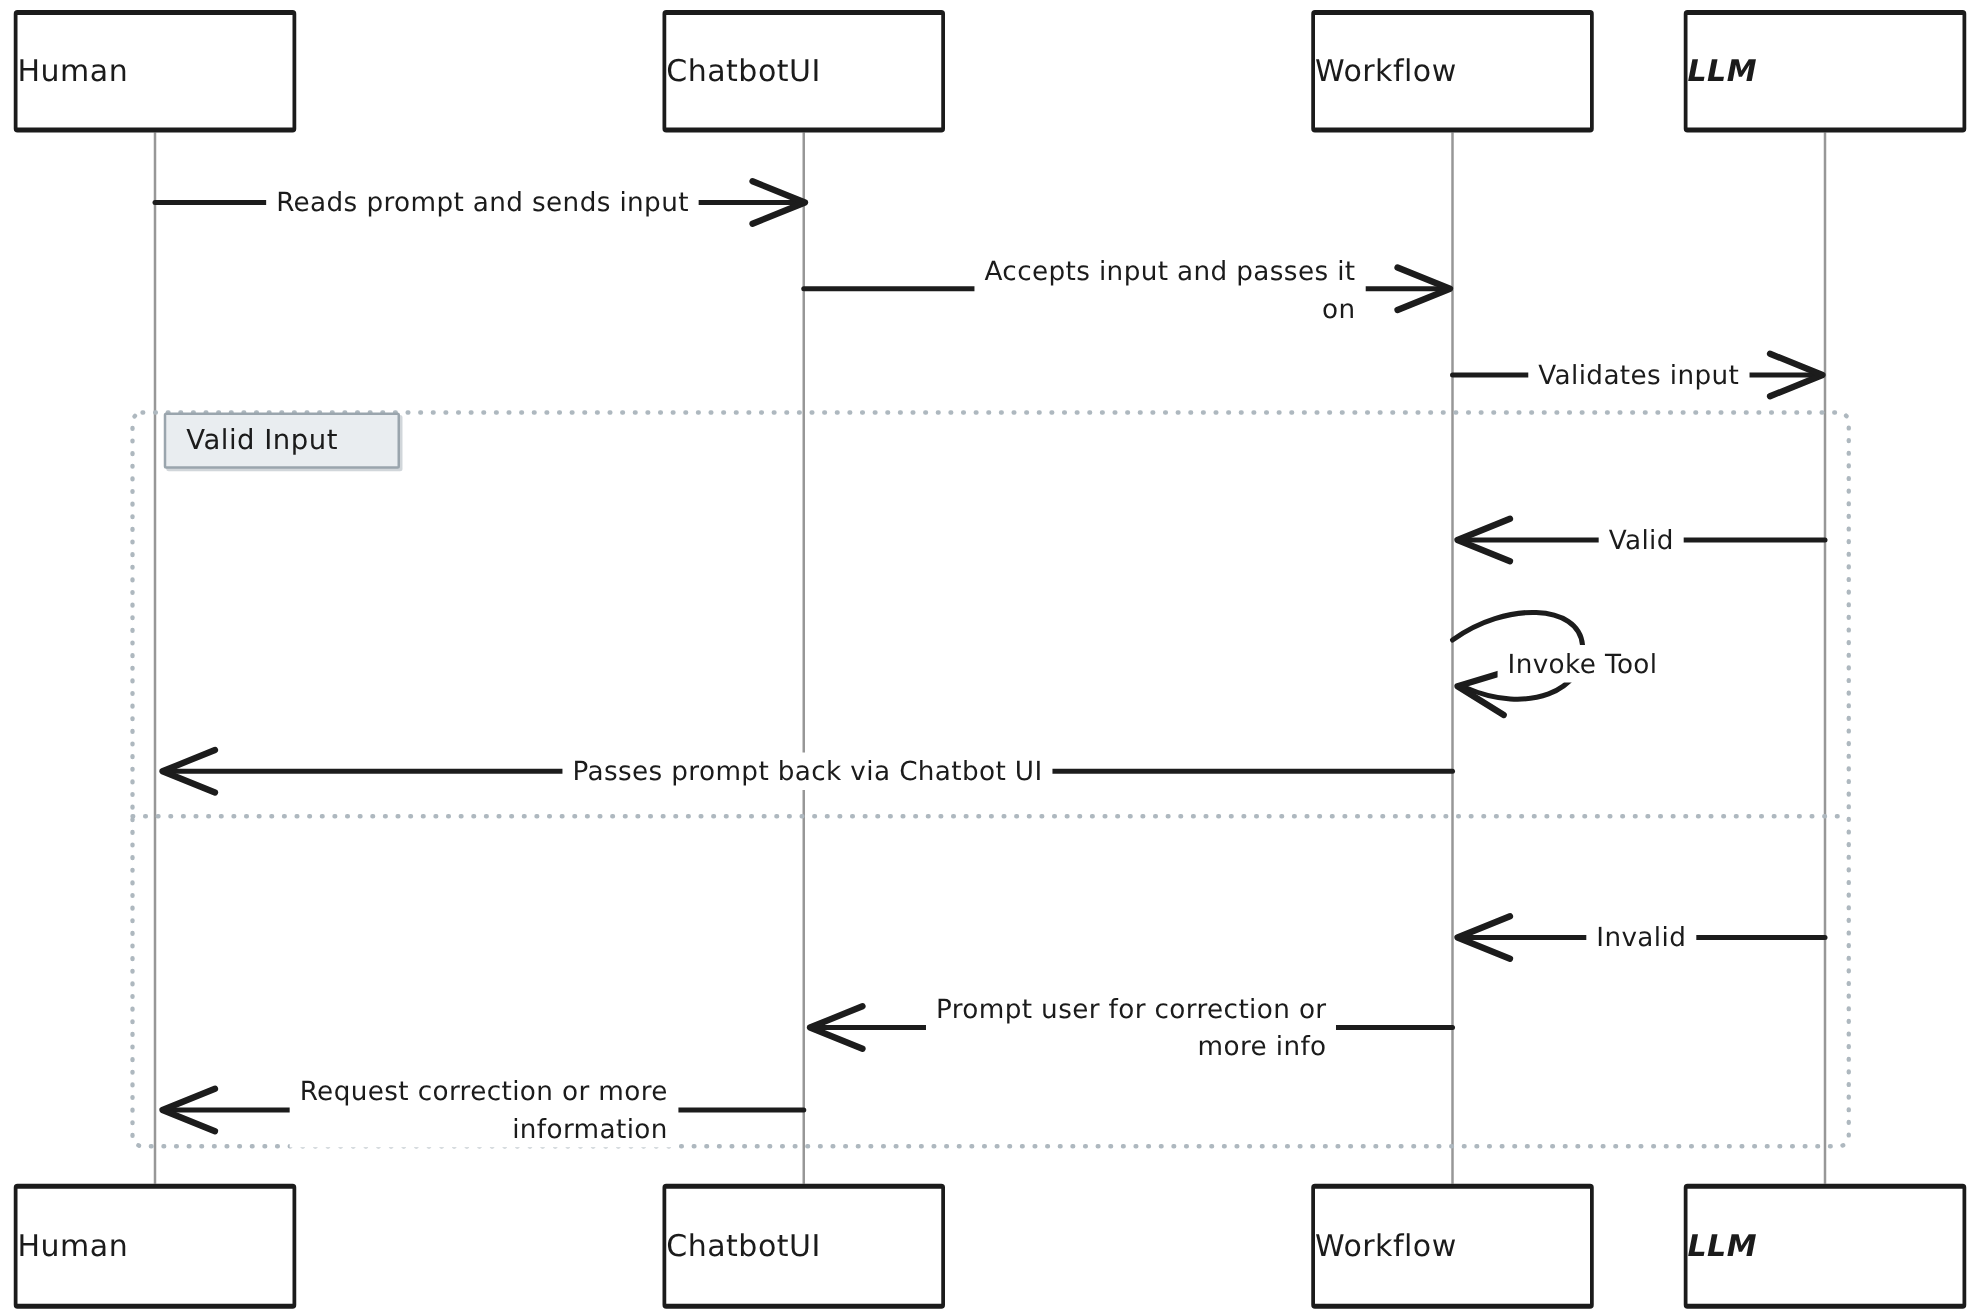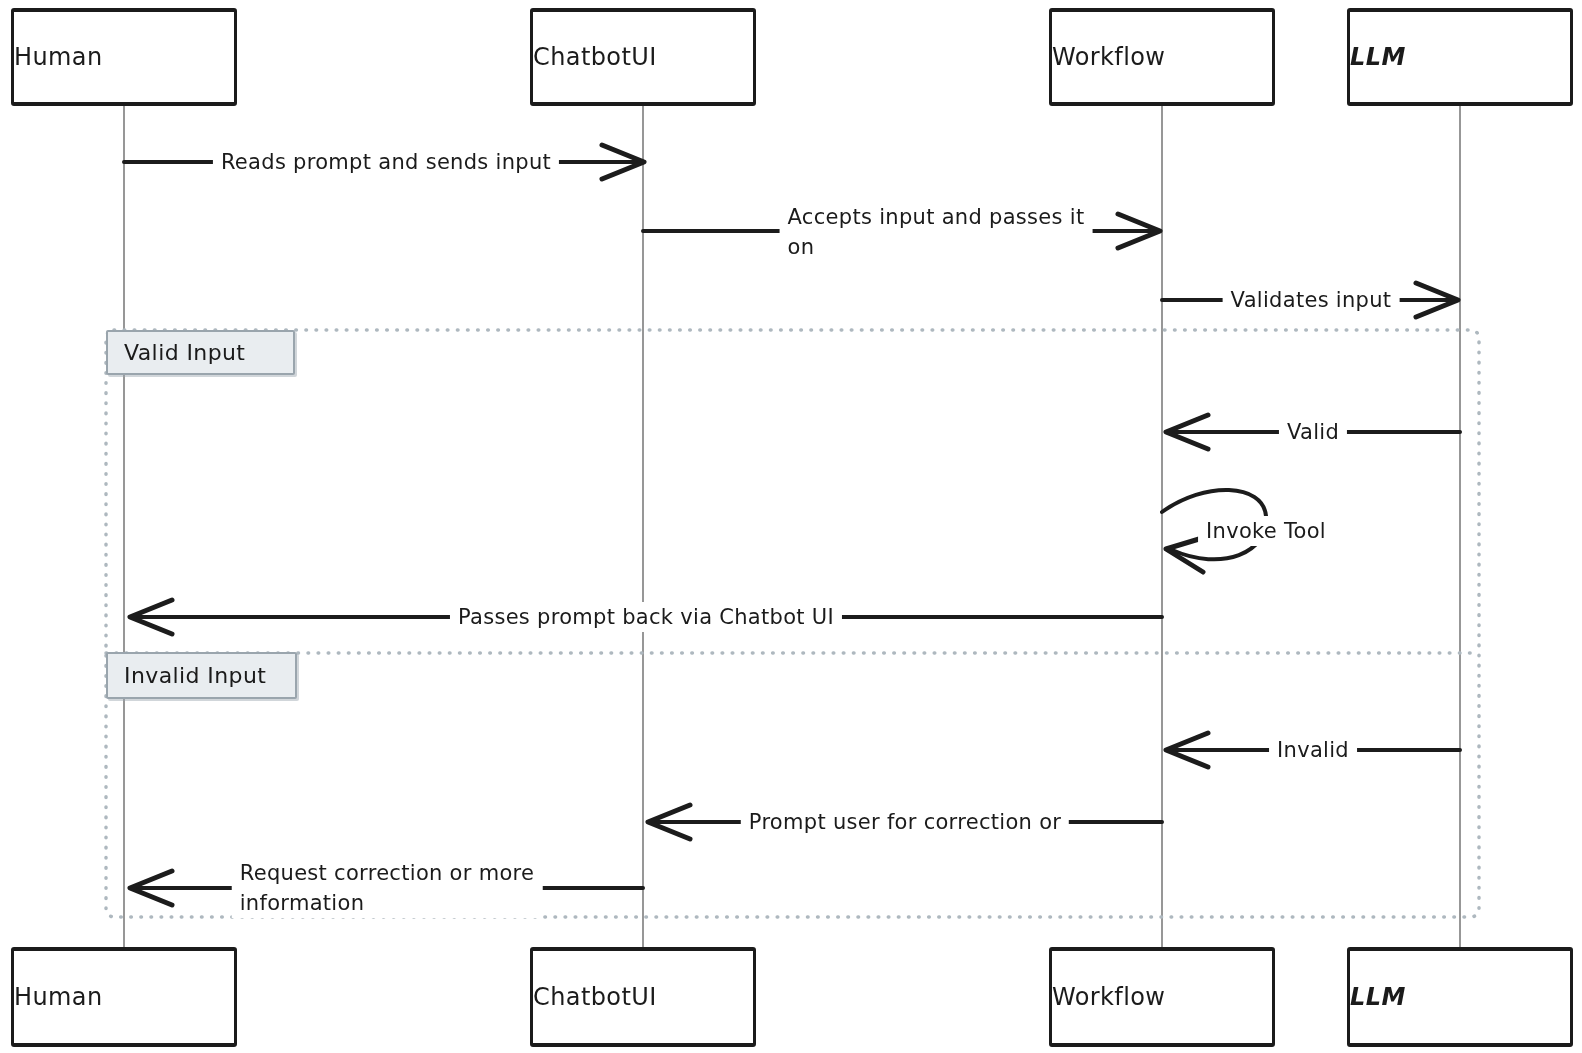--- a/index.html
+++ b/index.html
@@ -26,39 +26,40 @@
     letter-spacing:0.4px;
   }
   .actor.top{top:8px;height:98px;}
   .actor.bottom{top:947px;height:100px;}
   .actor.slant{font-style:italic;font-weight:bold;}
   
   .msg{
     position:absolute;
     transform:translate(-50%,-50%);
     background:#ffffff;
-    text-align:left;
+    text-align:right;
     font-size:21px;
     line-height:30px;
     letter-spacing:0.3px;
     padding:0 8px;
     white-space:nowrap;
   }
   
   .frame-label{
     position:absolute;
     box-sizing:border-box;
     background:#e9edf0;
     border:2px solid #9aa5ad;
     border-radius:2px;
     box-shadow:2px 2px 0 rgba(154,165,173,0.45);
     display:flex;align-items:center;
     padding-left:16px;
     font-size:22px;
     letter-spacing:0.4px;
+    margin-left:25px;
   }
 </style>
 </head>
 <body>
 
 <div class="canvas">
 
   <svg class="layer" width="1582" height="1053" viewBox="0 0 1582 1053">
 
     <g stroke="#979797" stroke-width="2">
@@ -146,32 +147,30 @@
   <div class="msg" style="left:646px;top:617px;">
     <div>Passes prompt back via Chatbot UI</div>
   </div>
 
   <div class="msg" style="left:1313px;top:750px;">
     <div>Invalid</div>
   </div>
 
   <div class="msg" style="left:905px;top:822px;">
     <div>Prompt user for correction or</div>
+    <div>more info</div>
   </div>
 
   <div class="msg" style="left:387px;top:888px;">
     <div>Request correction or more</div>
     <div>information</div>
   </div>
 
   <div class="frame-label" style="left:106px;top:330px;width:189px;height:45px;">
     <span>Valid Input</span>
-  </div>
-  <div class="frame-label" style="left:106px;top:652px;width:191px;height:47px;">
-    <span>Invalid Input</span>
   </div>
 
   <div class="actor top" style="left:11px;">
     <span>Human</span>
   </div>
   <div class="actor top" style="left:530px;">
     <span>ChatbotUI</span>
   </div>
   <div class="actor top" style="left:1049px;">
     <span>Workflow</span>

